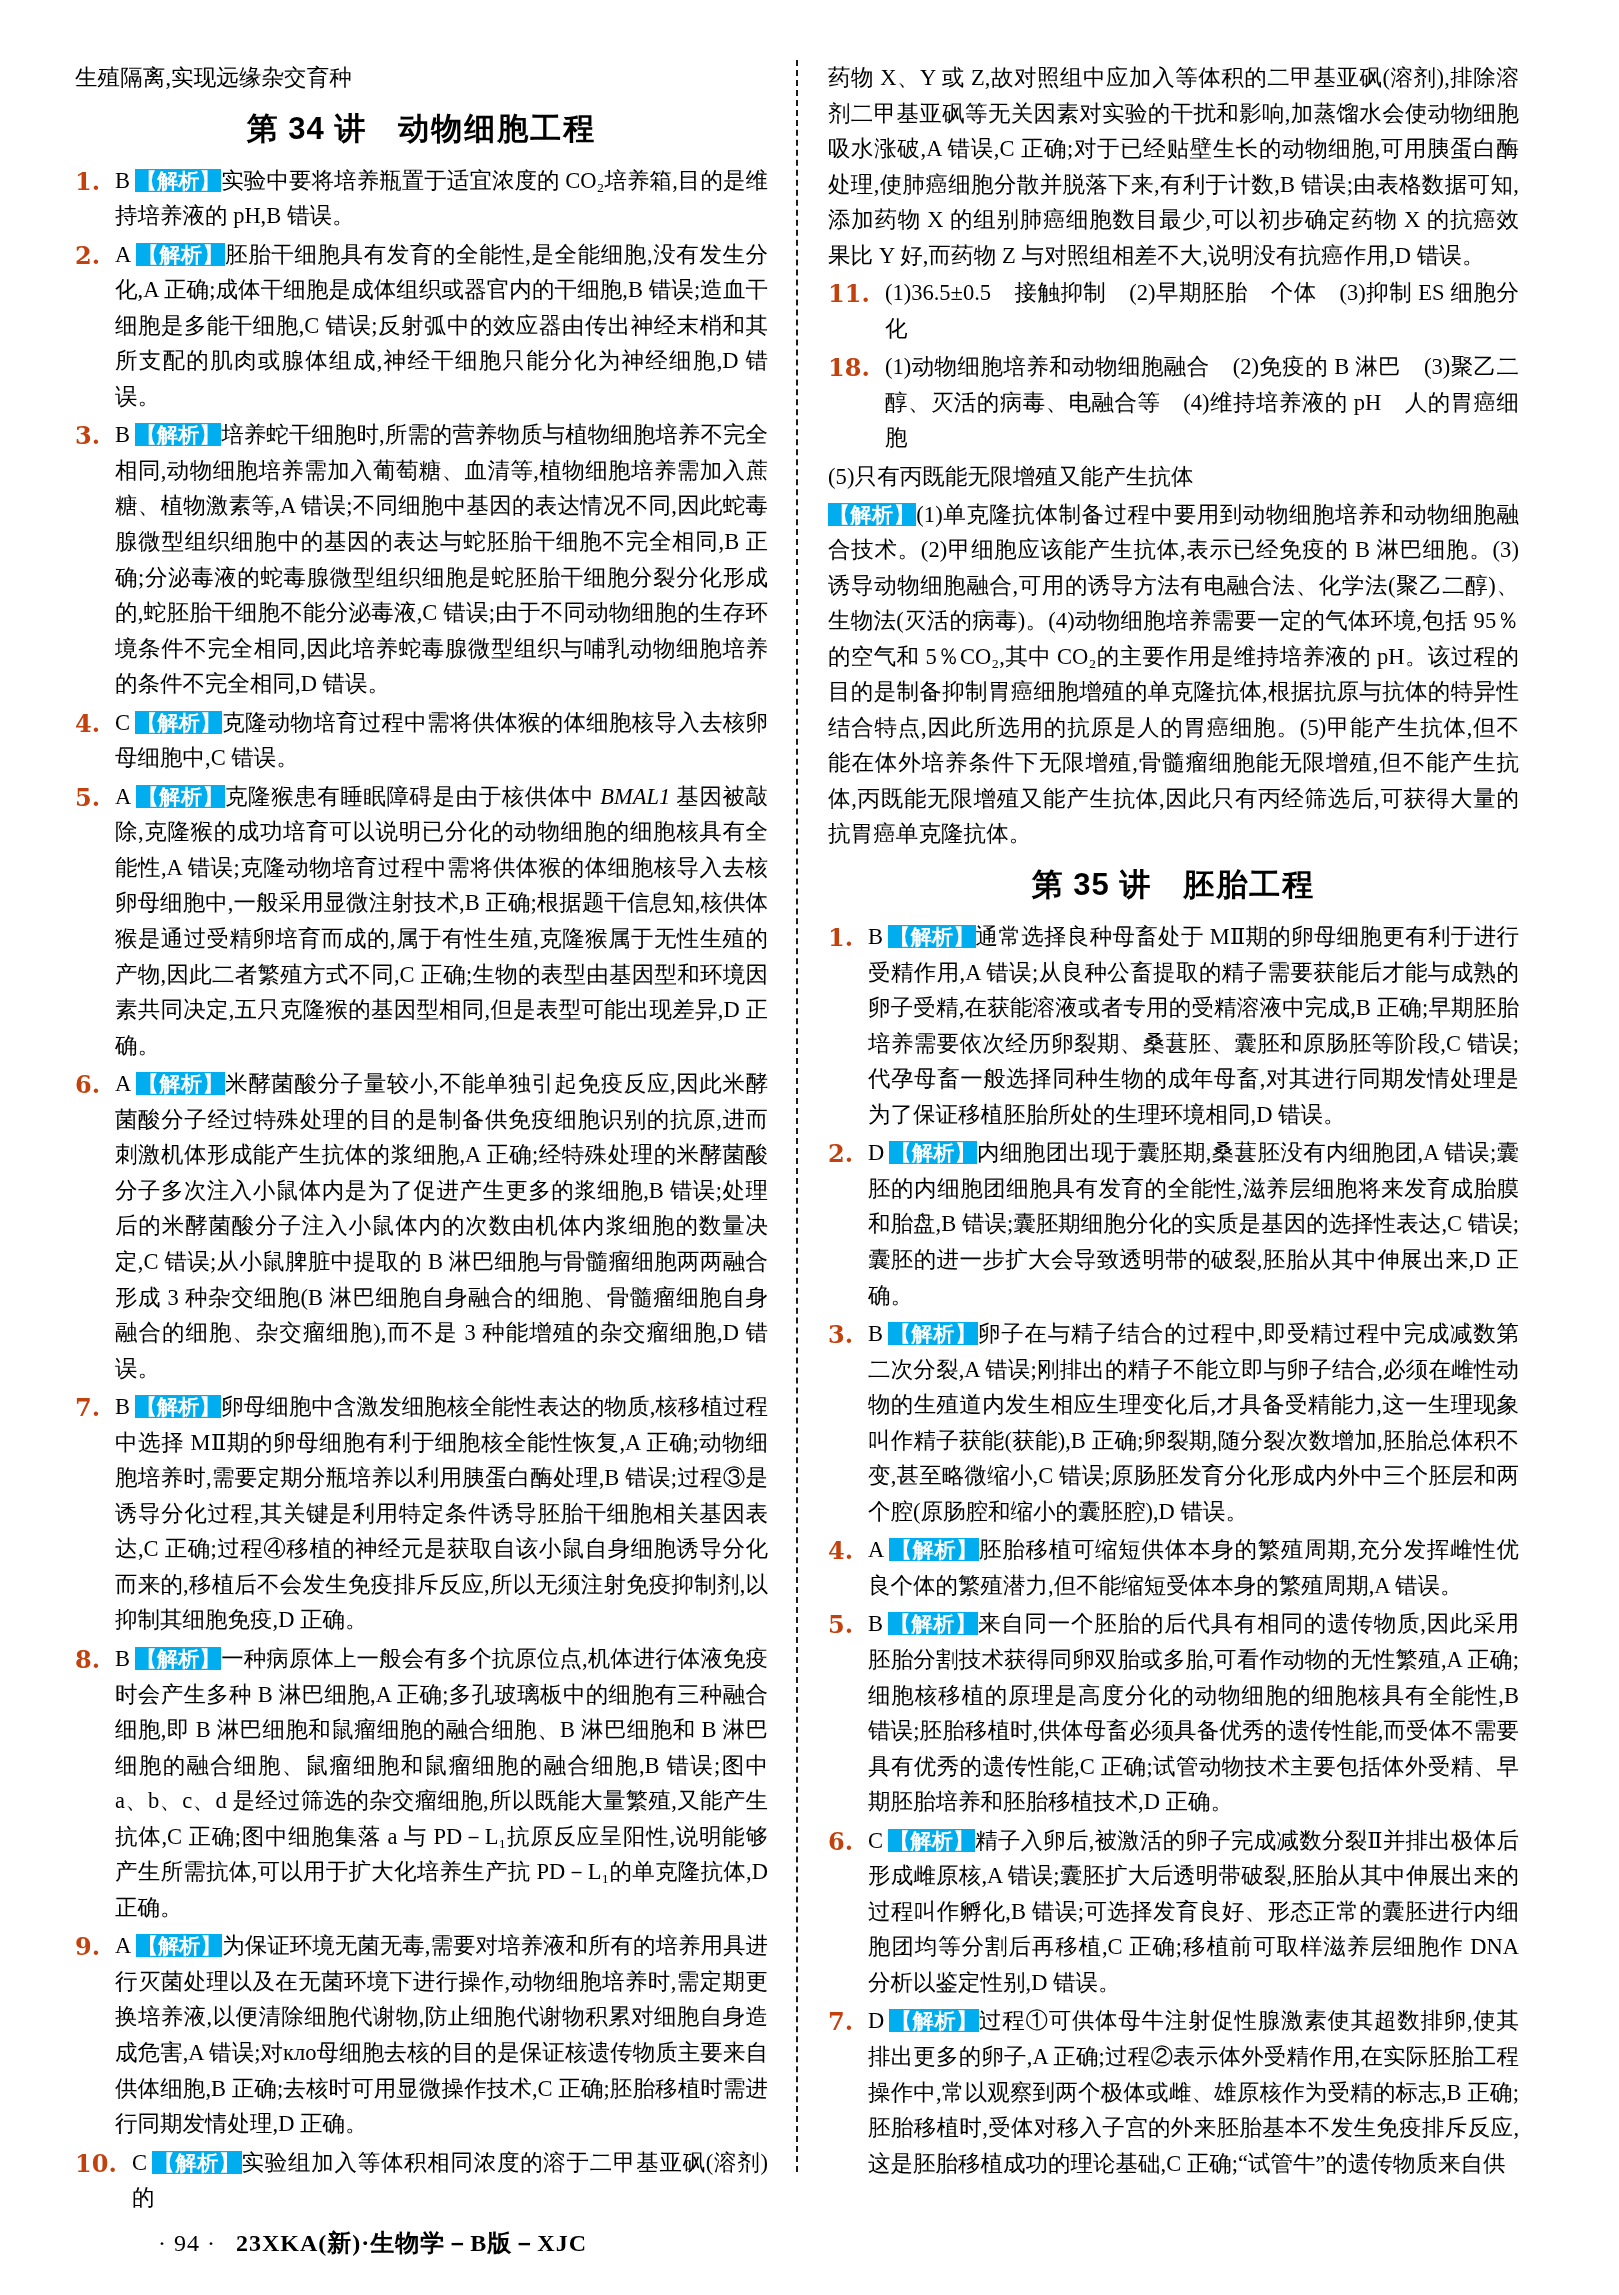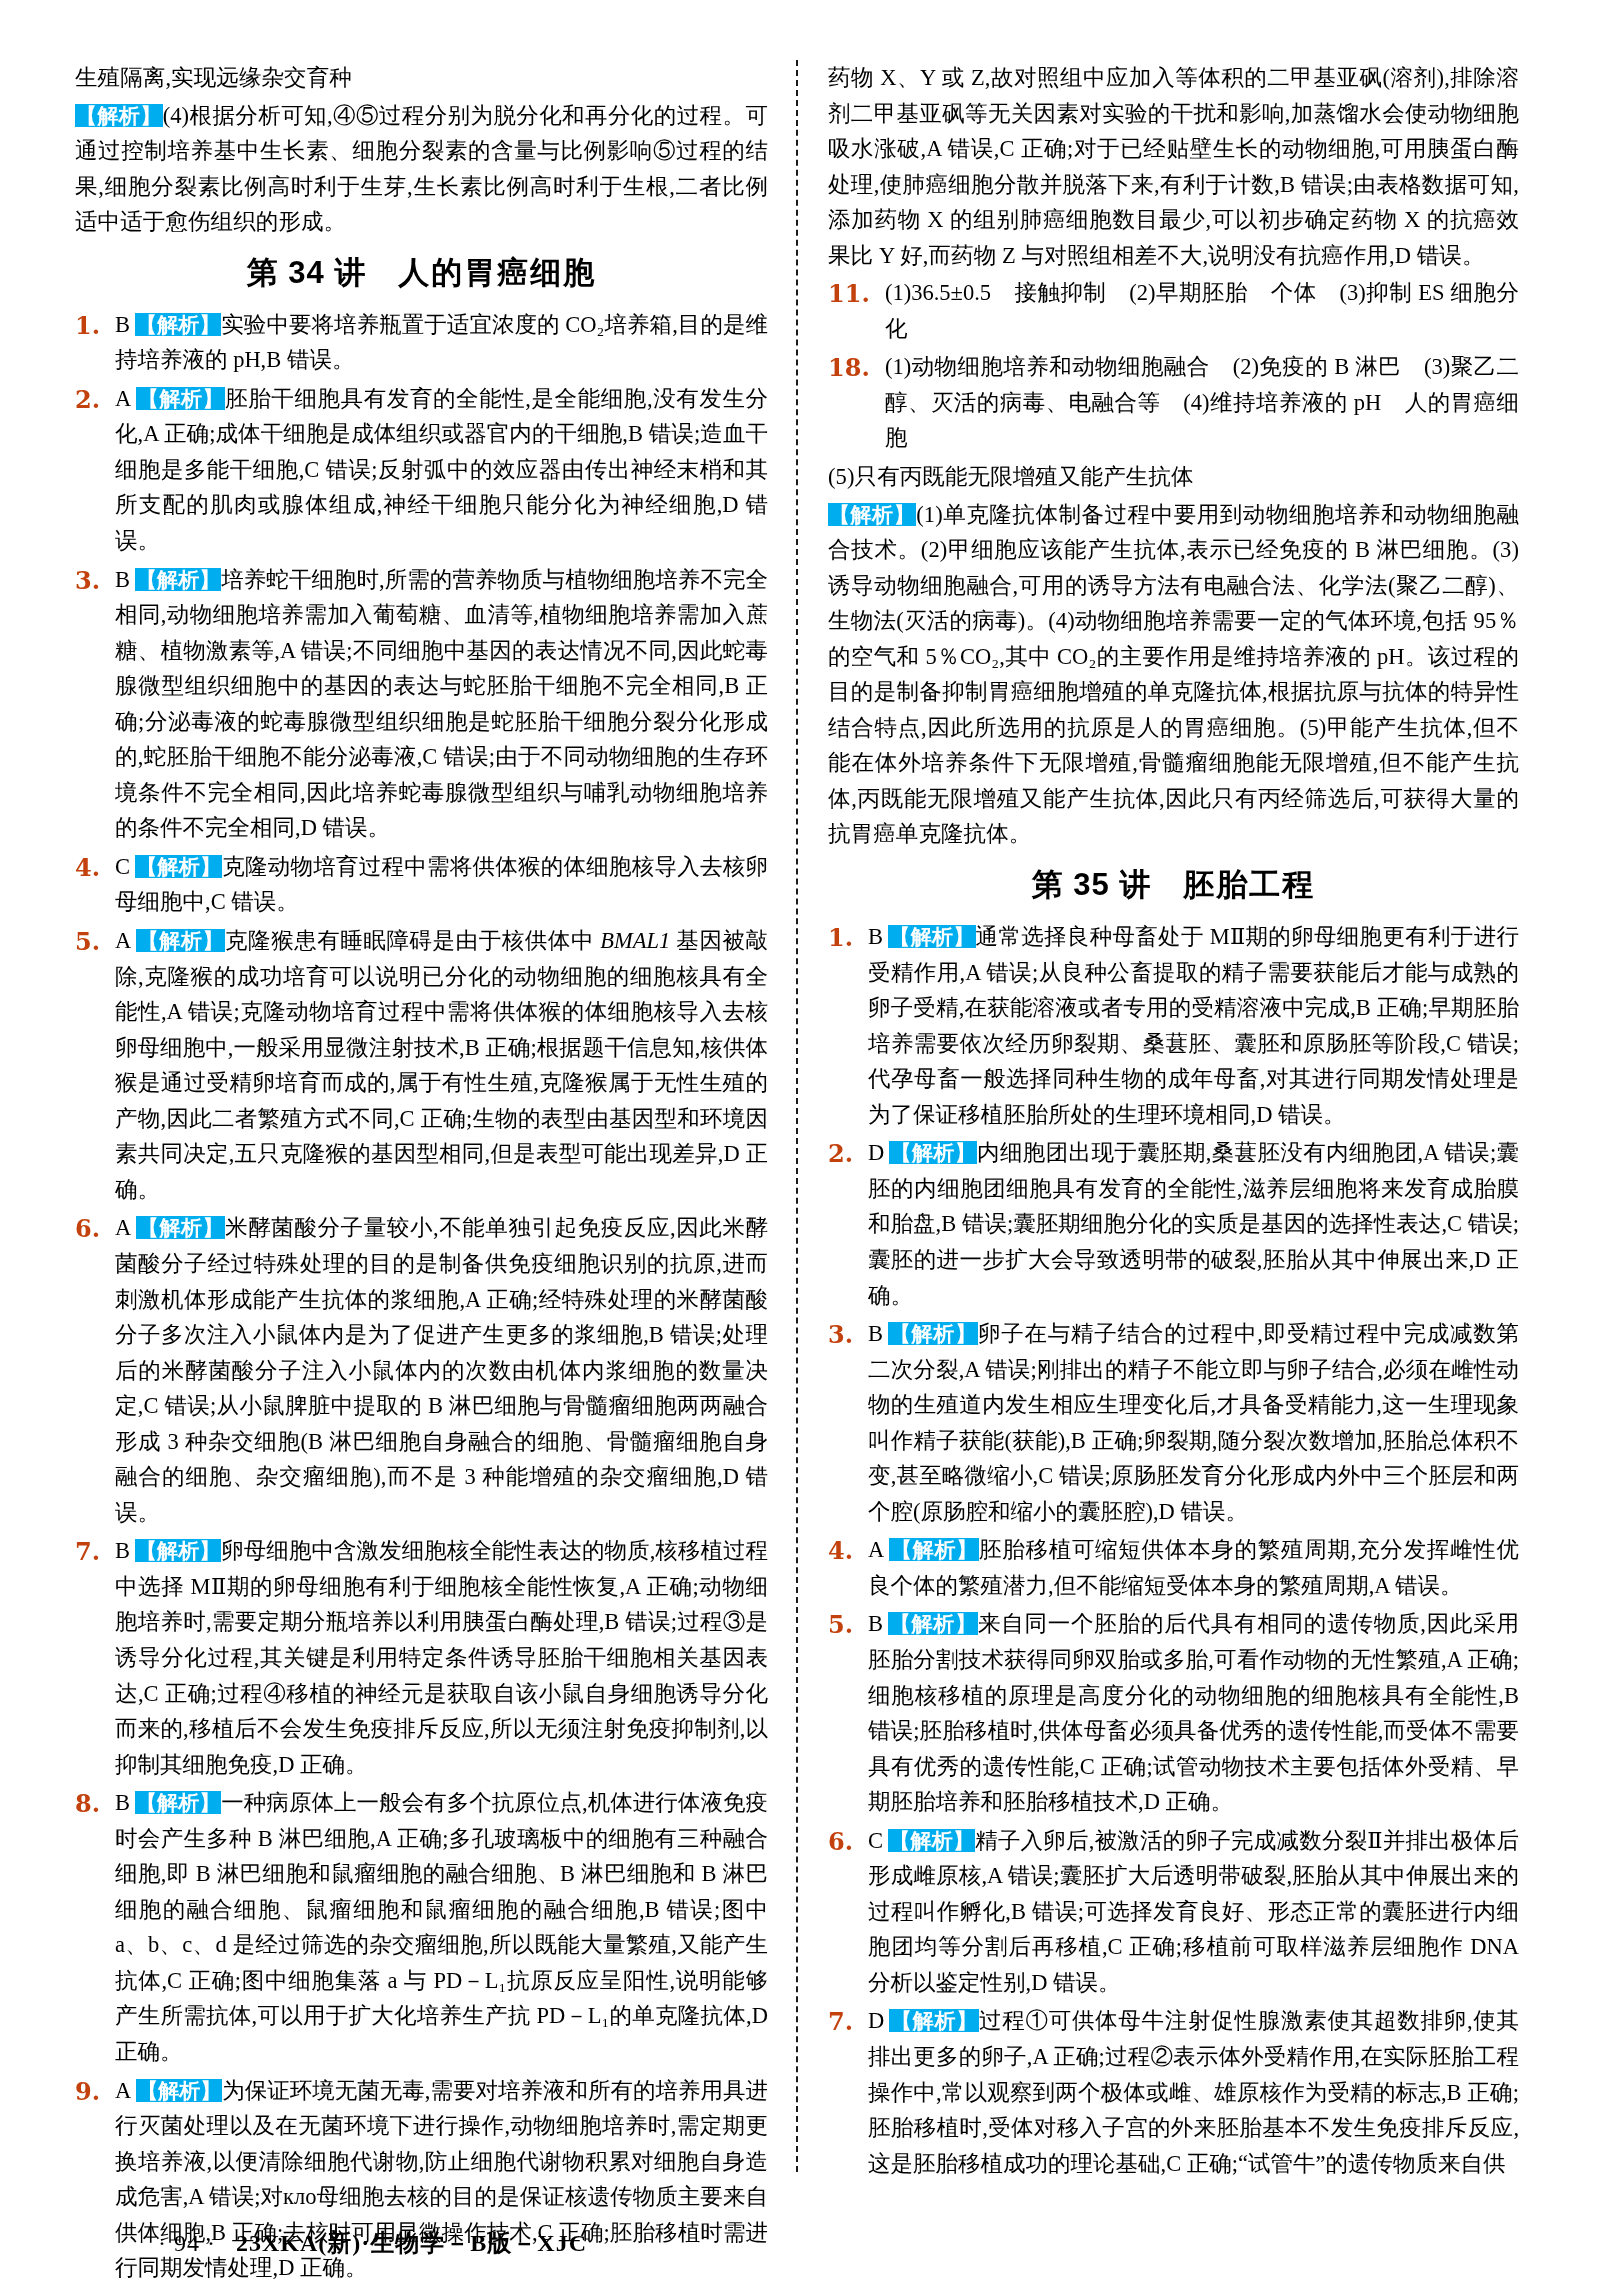--- a/index.html
+++ b/index.html
@@ -112,24 +112,23 @@
 <body>
 
 <div class="page">
 
   <div class="columns">
 
     <div class="col col-left">
 
       <p class="para cont">生殖隔离,实现远缘杂交育种</p>
 
-      <p class="para cont"><span class="tag">【解析】</span><span>(4)根据分析可知,④⑤过程分别为脱分化和再分化的过程。可通过控制培养基中生长素、细胞分裂素的含量与比例影响⑤过程的结果,细胞分裂素比例高时利于生芽,生长素比例高时利于生根,二者比例适中适于愈伤组织的形成。</span></p>
 
       <div class="lecture">
-        <span class="ln">第 34 讲</span>&nbsp;&nbsp;&nbsp;<span>人的胃癌细胞</span>
+        <span class="ln">第 34 讲</span>&nbsp;&nbsp;&nbsp;<span>动物细胞工程</span>
       </div>
 
       <div class="item">
         <span class="num">1.</span>
         <span class="body"><span class="ans">B</span><span class="tag">【解析】</span><span>实验中要将培养瓶置于适宜浓度的 CO₂培养箱,目的是维持培养液的 pH,B 错误。</span></span>
       </div>
 
       <div class="item">
         <span class="num">2.</span>
         <span class="body"><span class="ans">A</span><span class="tag">【解析】</span><span>胚胎干细胞具有发育的全能性,是全能细胞,没有发生分化,A 正确;成体干细胞是成体组织或器官内的干细胞,B 错误;造血干细胞是多能干细胞,C 错误;反射弧中的效应器由传出神经末梢和其所支配的肌肉或腺体组成,神经干细胞只能分化为神经细胞,D 错误。</span></span>

